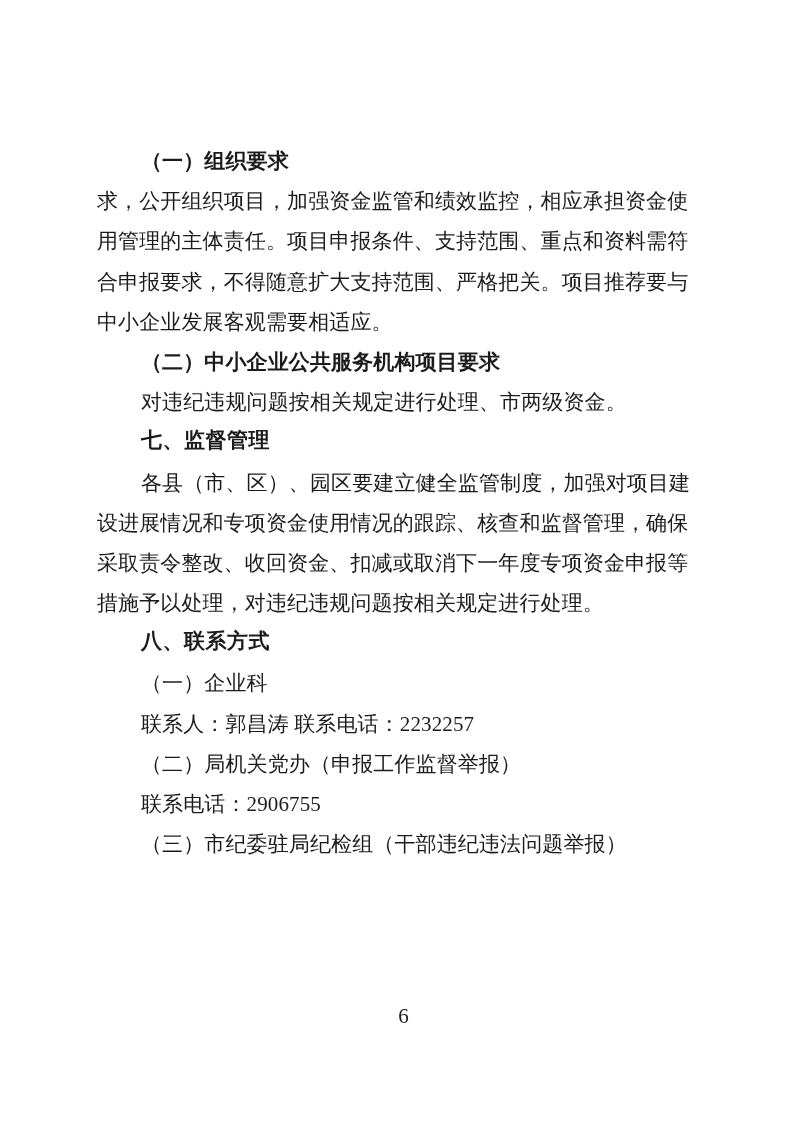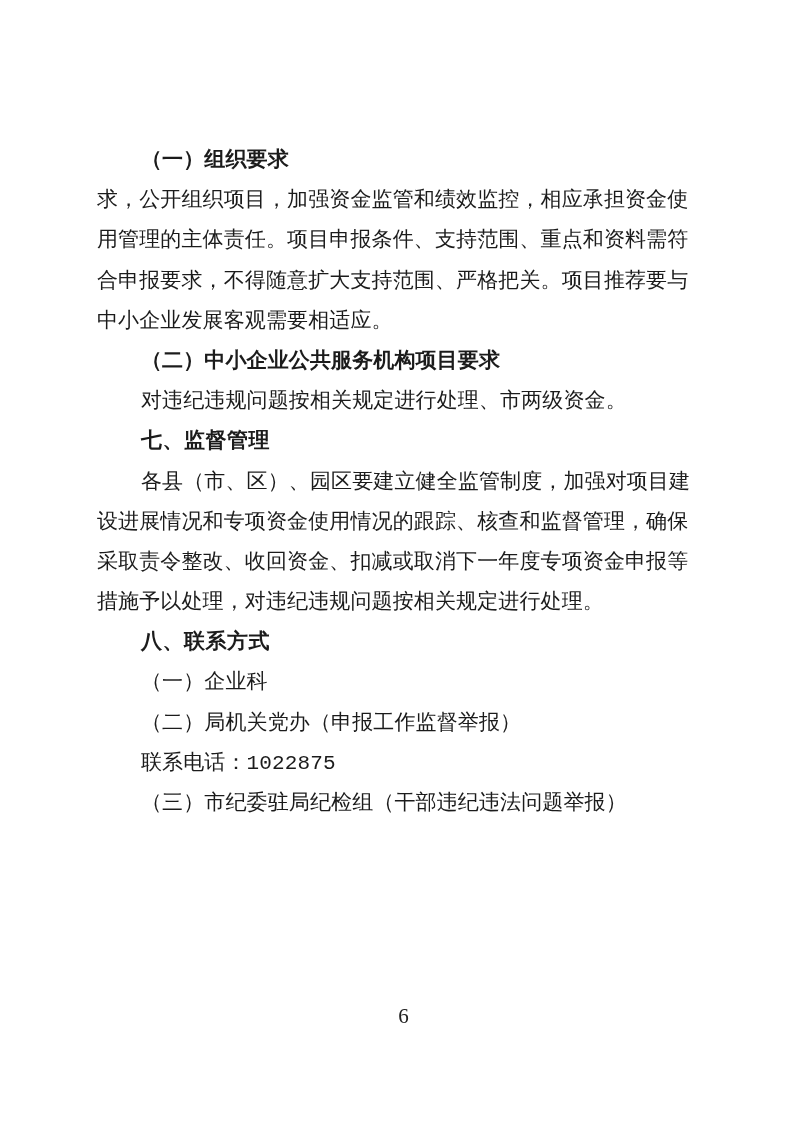--- a/index.html
+++ b/index.html
@@ -21,21 +21,21 @@
     top: 141px;
     width: 594px;
   }
   .line {
     font-size: 21px;
     line-height: 40.2px;
     height: 40.2px;
     color: #1b1b1b;
     white-space: nowrap;
     letter-spacing: 0.12px;
-    font-family: Liberation Mono, monospace;
+    font-family: Liberation Serif, serif;
   }
   .line.indent {
     padding-left: 44px;
   }
   .line.heading-bold {
     font-weight: 700;
   }
   .line.heading-hei {
     font-weight: 700;
     font-family: Liberation Mono, monospace;
@@ -66,18 +66,19 @@
       <div class="line">中小企业发展客观需要相适应。</div>
       <div class="line heading-bold indent">（二）中小企业公共服务机构项目要求</div>
       <div class="line indent">对违纪违规问题按相关规定进行处理、市两级资金。</div>
       <div class="line heading-hei indent">七、监督管理</div>
       <div class="line indent">各县（市、区）、园区要建立健全监管制度，加强对项目建</div>
       <div class="line">设进展情况和专项资金使用情况的跟踪、核查和监督管理，确保</div>
       <div class="line">采取责令整改、收回资金、扣减或取消下一年度专项资金申报等</div>
       <div class="line">措施予以处理，对违纪违规问题按相关规定进行处理。</div>
       <div class="line heading-hei indent">八、联系方式</div>
       <div class="line indent">（一）企业科</div>
+      <div class="line indent">联系人：郭昌涛 联系电话：2232257</div>
       <div class="line indent">（二）局机关党办（申报工作监督举报）</div>
-      <div class="line indent">联系电话：1022875</div>
+      <div class="line indent">联系电话：2906755</div>
       <div class="line indent">（三）市纪委驻局纪检组（干部违纪违法问题举报）</div>
     </div>
   <div class="page-number">6</div>
 </div>
 
 </body></html>

